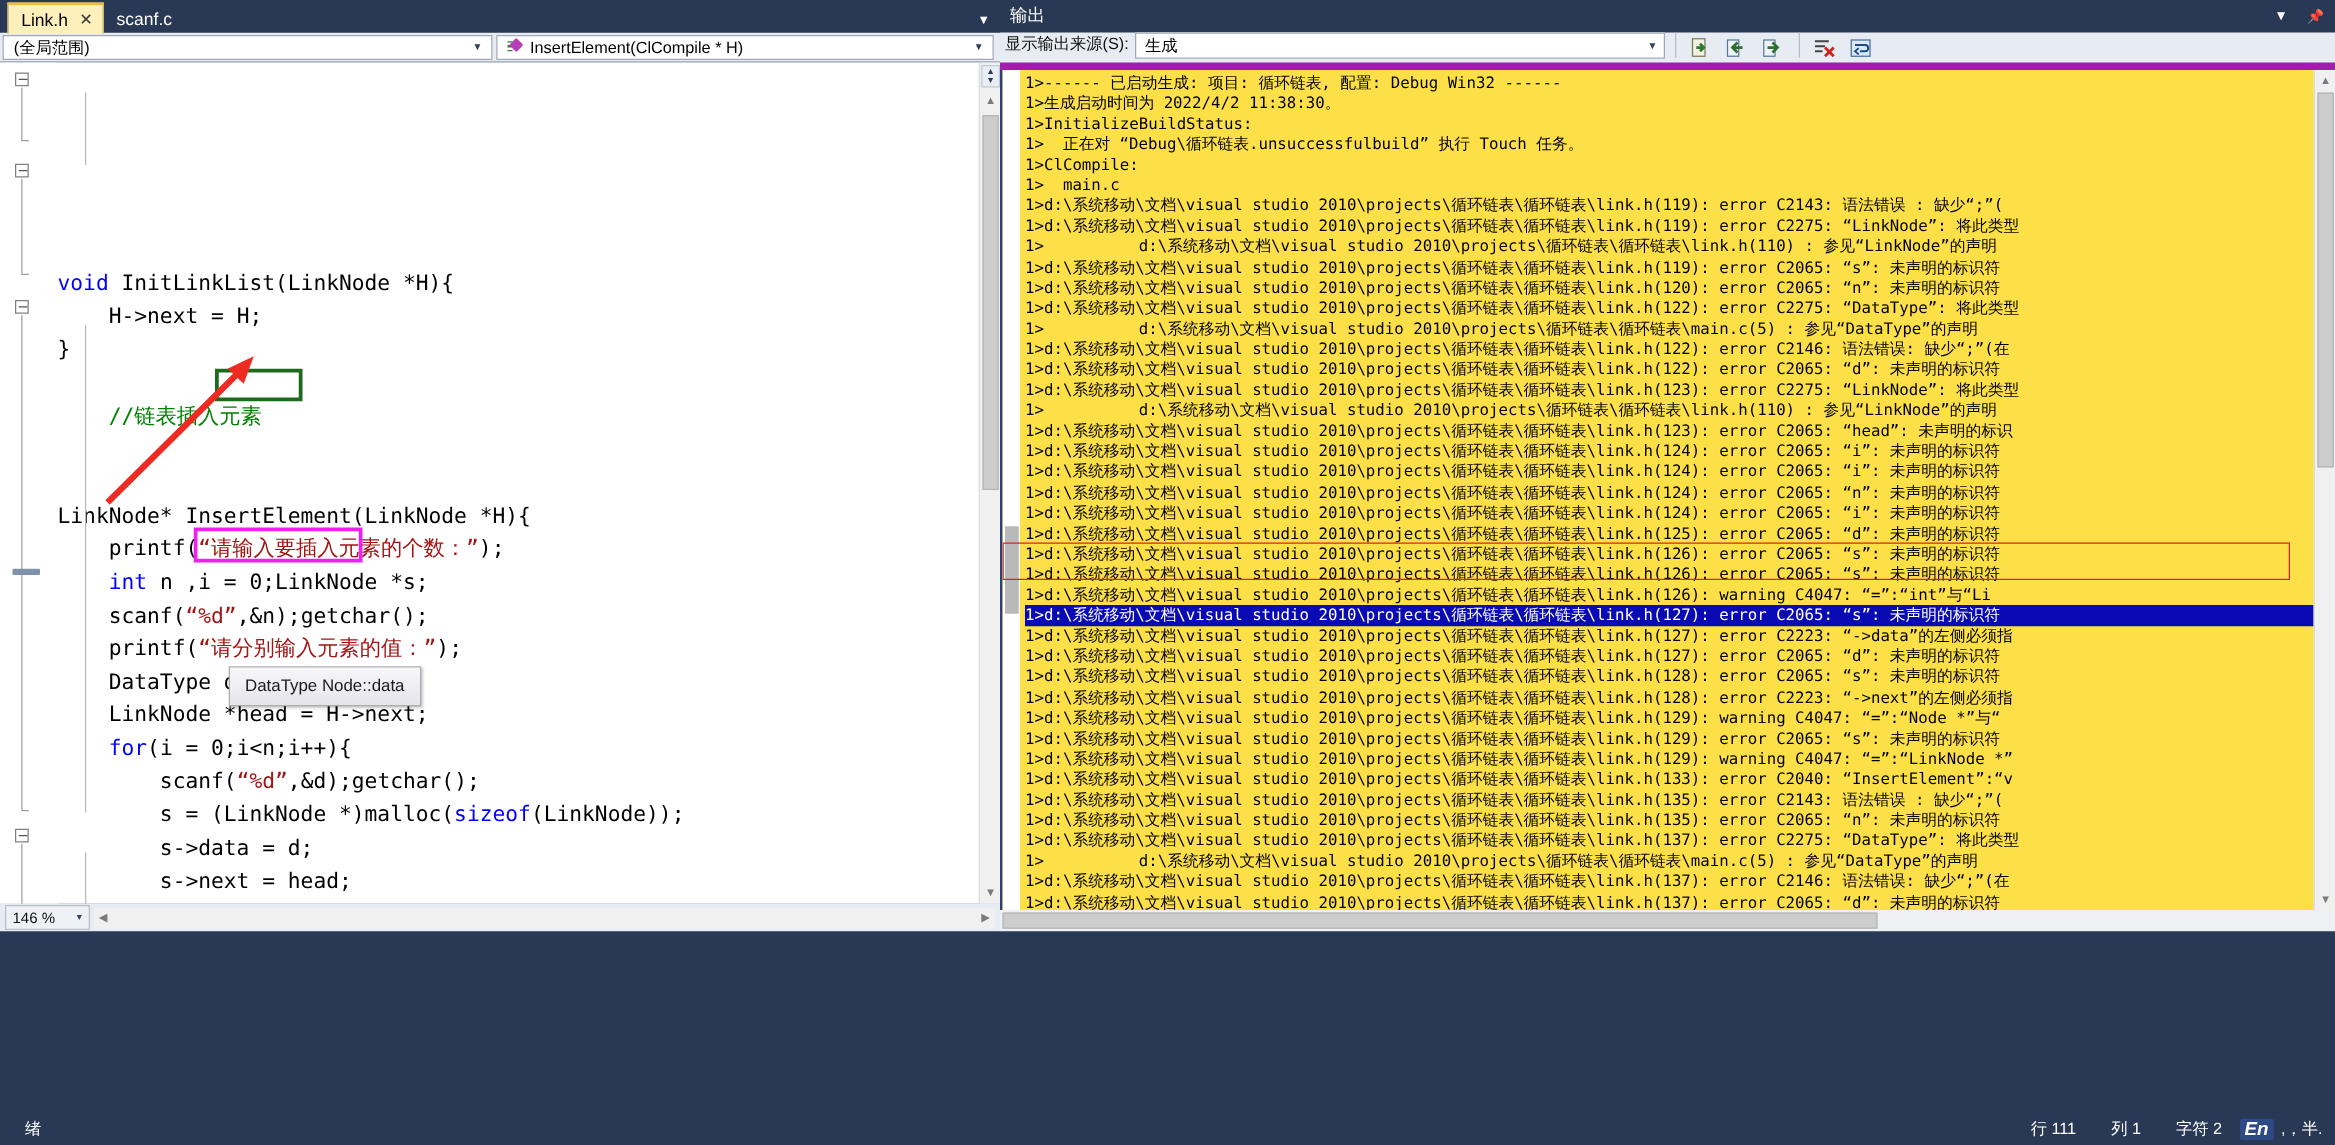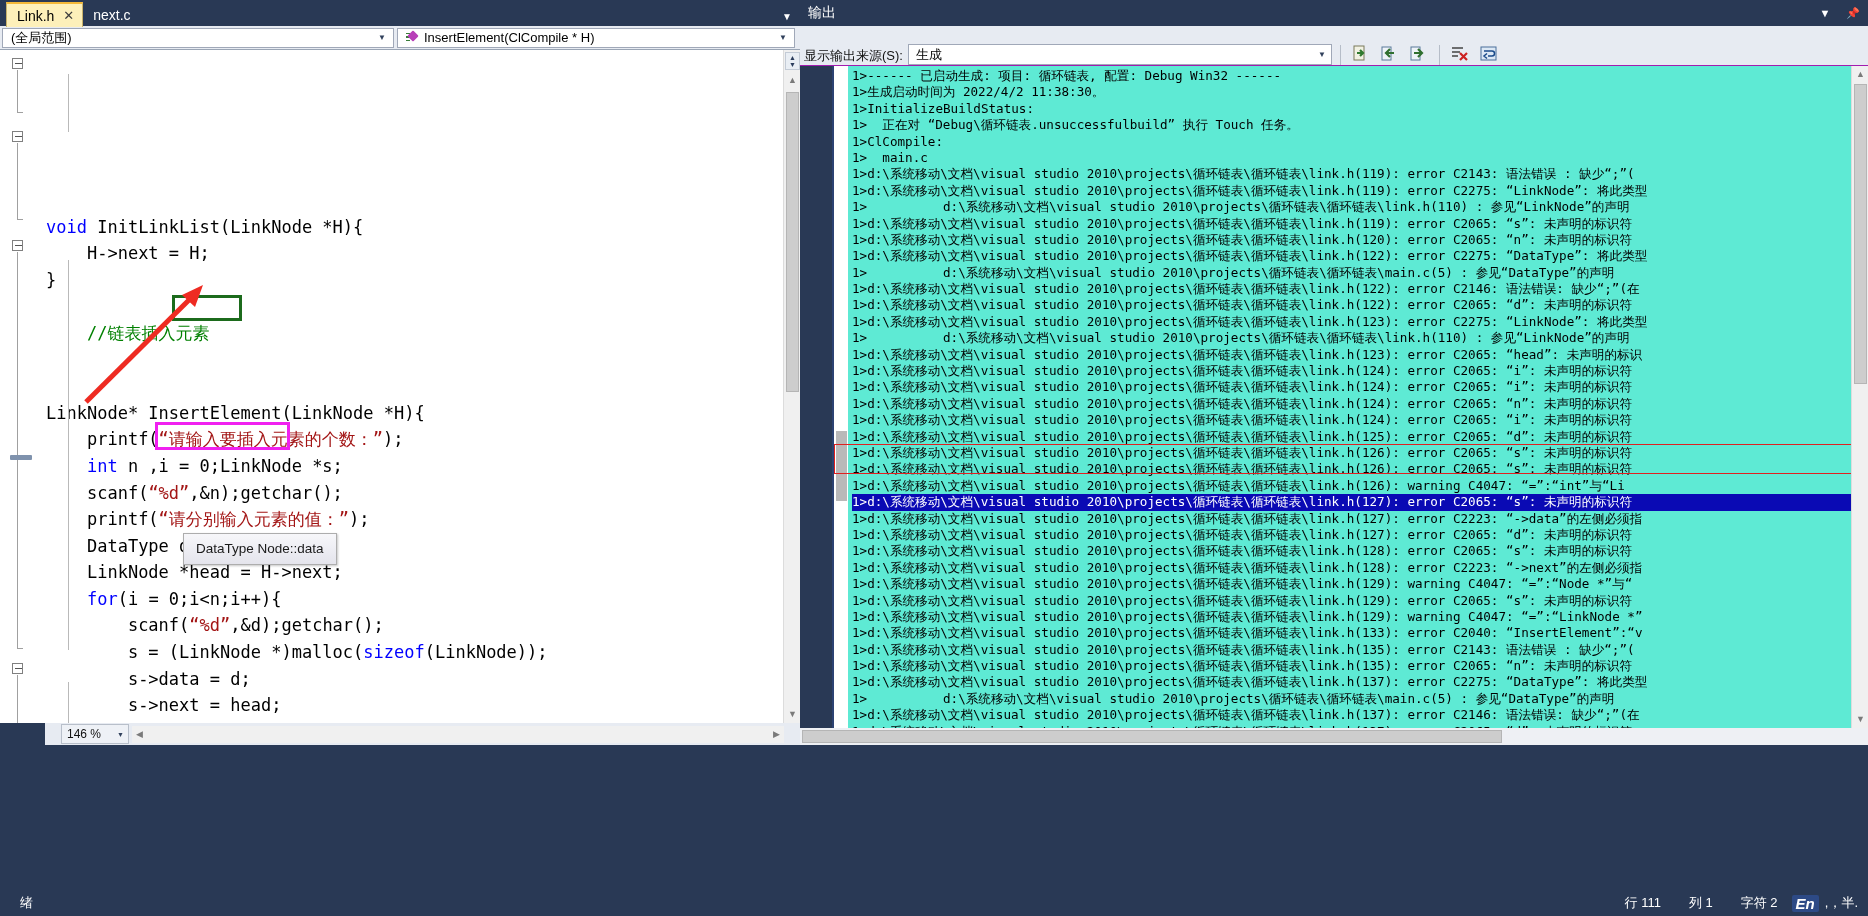--- a/index.html
+++ b/index.html
@@ -186,21 +186,21 @@
     height: 20px; width: 68px;
     background: #eef1f6; border: 1px solid #b8bfca;
     font-size: 12px; color: #111;
     display: flex; align-items: center;
     padding-left: 5px;
     flex: 0 0 auto;
   }
   .zoom-box .caret { margin-left:auto; font-size:7px; padding-right:4px; color:#31415c;}
   .ed-bottom {
     height: 22px; background: #e7ebf2; display: flex; align-items: center;
-    padding: 0 16px; gap: 3px; margin-left: 45px;
+    padding: 0 4px; gap: 3px;
   }
   .hbar-wrap { flex:1; height:17px; position:relative; background:#f0f0f0; }
   .hbar-wrap .arrow {
     position:absolute; top:2px; width:13px; height:13px; font-size:9px;
     color:#7a7a7a; text-align:center; line-height:13px;
   }
 
   
   .split-handle {
     position: absolute; left: 10px; top: 405px;
@@ -213,42 +213,41 @@
     background: #293955;
     display: flex; flex-direction: column;
   }
   .out-title {
     height: 26px; display: flex; align-items: center;
     color: #ffffff; font-size: 14px; padding-left: 8px;
   }
   .out-title .spacer { margin-left: auto; }
   .out-title .ttbtn { color:#fff; font-size:11px; padding: 0 8px; }
   .out-toolbar {
-    height: 40px; background: #e7ebf2;
-    display: flex; align-items: flex-end;
+    height: 30px; background: #e7ebf2;
+    display: flex; align-items: flex-start;
     padding: 0 4px; gap: 5px;
-    border-bottom: 1px solid #a21caf;
+    border-bottom: 6px solid #a21caf;
   }
   .out-toolbar .lbl { font-size: 13px; color: #111; }
   .out-combo {
     width: 424px; height: 21px; background: #ffffff;
     border: 1px solid #a0a8b8; display:flex; align-items:center;
     font-size: 13px; padding-left: 7px; color:#000;
   }
   .out-combo .caret { margin-left:auto; font-size:8px; padding-right:5px; color:#31415c;}
   .tb-sep { width:1px; height:20px; background:#b6bdc8; margin:0 3px; }
   .tbtn {
     width: 24px; height: 24px; position: relative;
     display:flex; align-items:center; justify-content:center;
   }
   .out-body {
-    flex: 1; background: #5eead4; position: relative; overflow: hidden;
+    flex: 1; background: #fde047; position: relative; overflow: hidden;
     display: flex;
     border-left: 2px solid #2c4272;
-    margin-left: 32px;
   }
   .out-lines {
     flex: 1;
     font-family: "DejaVu Sans Mono","Liberation Mono", monospace;
     font-size: 12.6px;
     line-height: 16.4px;
     white-space: pre;
     color: #000;
     padding-left: 4px;
     padding-top: 2px;
@@ -304,21 +303,21 @@
   <div class="main-row">
 
     <div class="editor-pane">
 
       <div class="tabstrip">
         <div class="tab active">
           <span>Link.h</span>
           <span class="close-x">✕</span>
         </div>
         <div class="tab">
-          <span>next.c</span>
+          <span>scanf.c</span>
         </div>
         <div class="tabstrip-dd">▼</div>
       </div>
 
       <div class="navbar">
         <div class="combo combo-scope">
           <span>(全局范围)</span>
           <span class="caret">▼</span>
         </div>
         <div class="combo combo-member">

